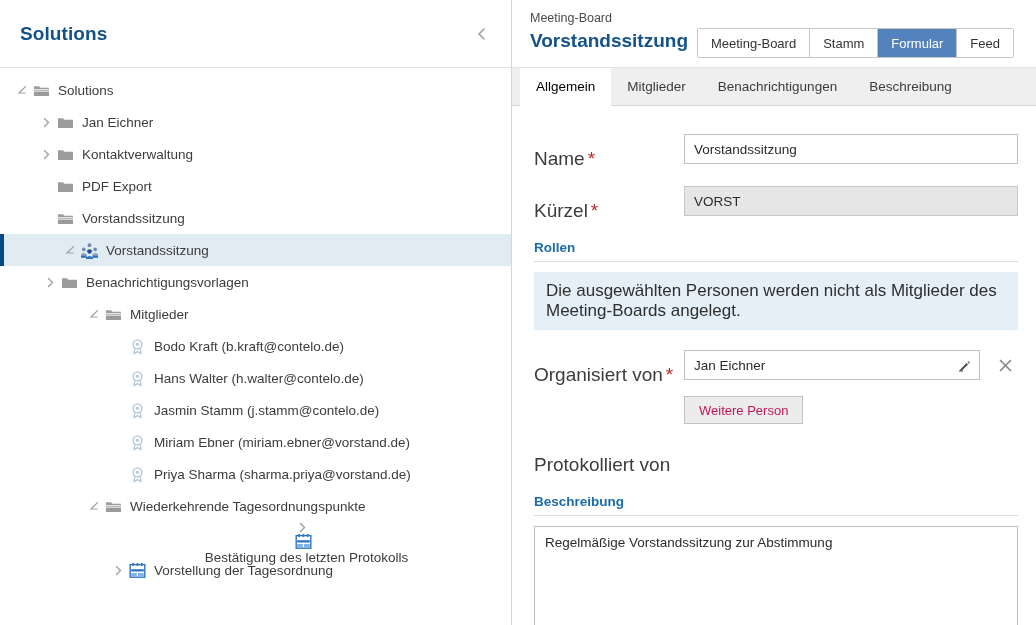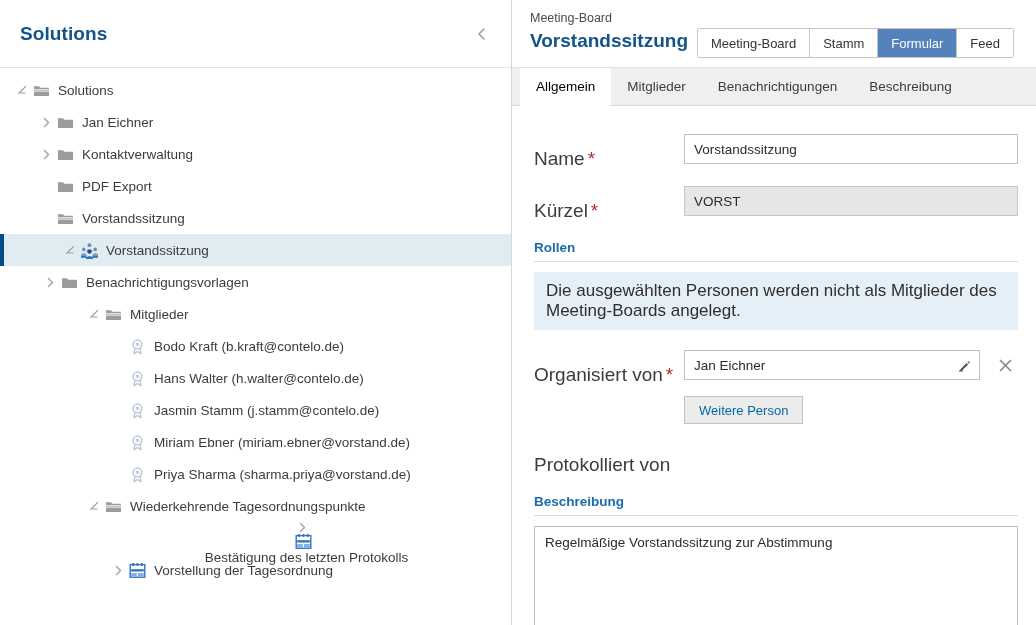--- a/index.html
+++ b/index.html
@@ -148,21 +148,21 @@
   .info-banner {
     background: #e4eff7; color: #2f2f2f;
     font-size: 17px;
     padding: 9px 12px;
     margin-bottom: 14px;
   }
   .btn-secondary {
     display: inline-flex; align-items: center; justify-content: center;
     height: 28px; padding: 0 14px;
     background: #ececec; border: 1px solid #c3c3c3;
-    font-size: 13px; color: #0369a1;
+    font-size: 13px; color: #be185d;
     cursor: pointer;
   }
   .sub-row { display: flex; margin-bottom: 10px; }
   .sub-spacer { width: 150px; min-width: 150px; }
 
   .avatar {
     width: 30px; height: 30px; min-width: 30px;
     margin: -1px 0 -1px -10px;
     overflow: hidden;
     background: #3b3228;

